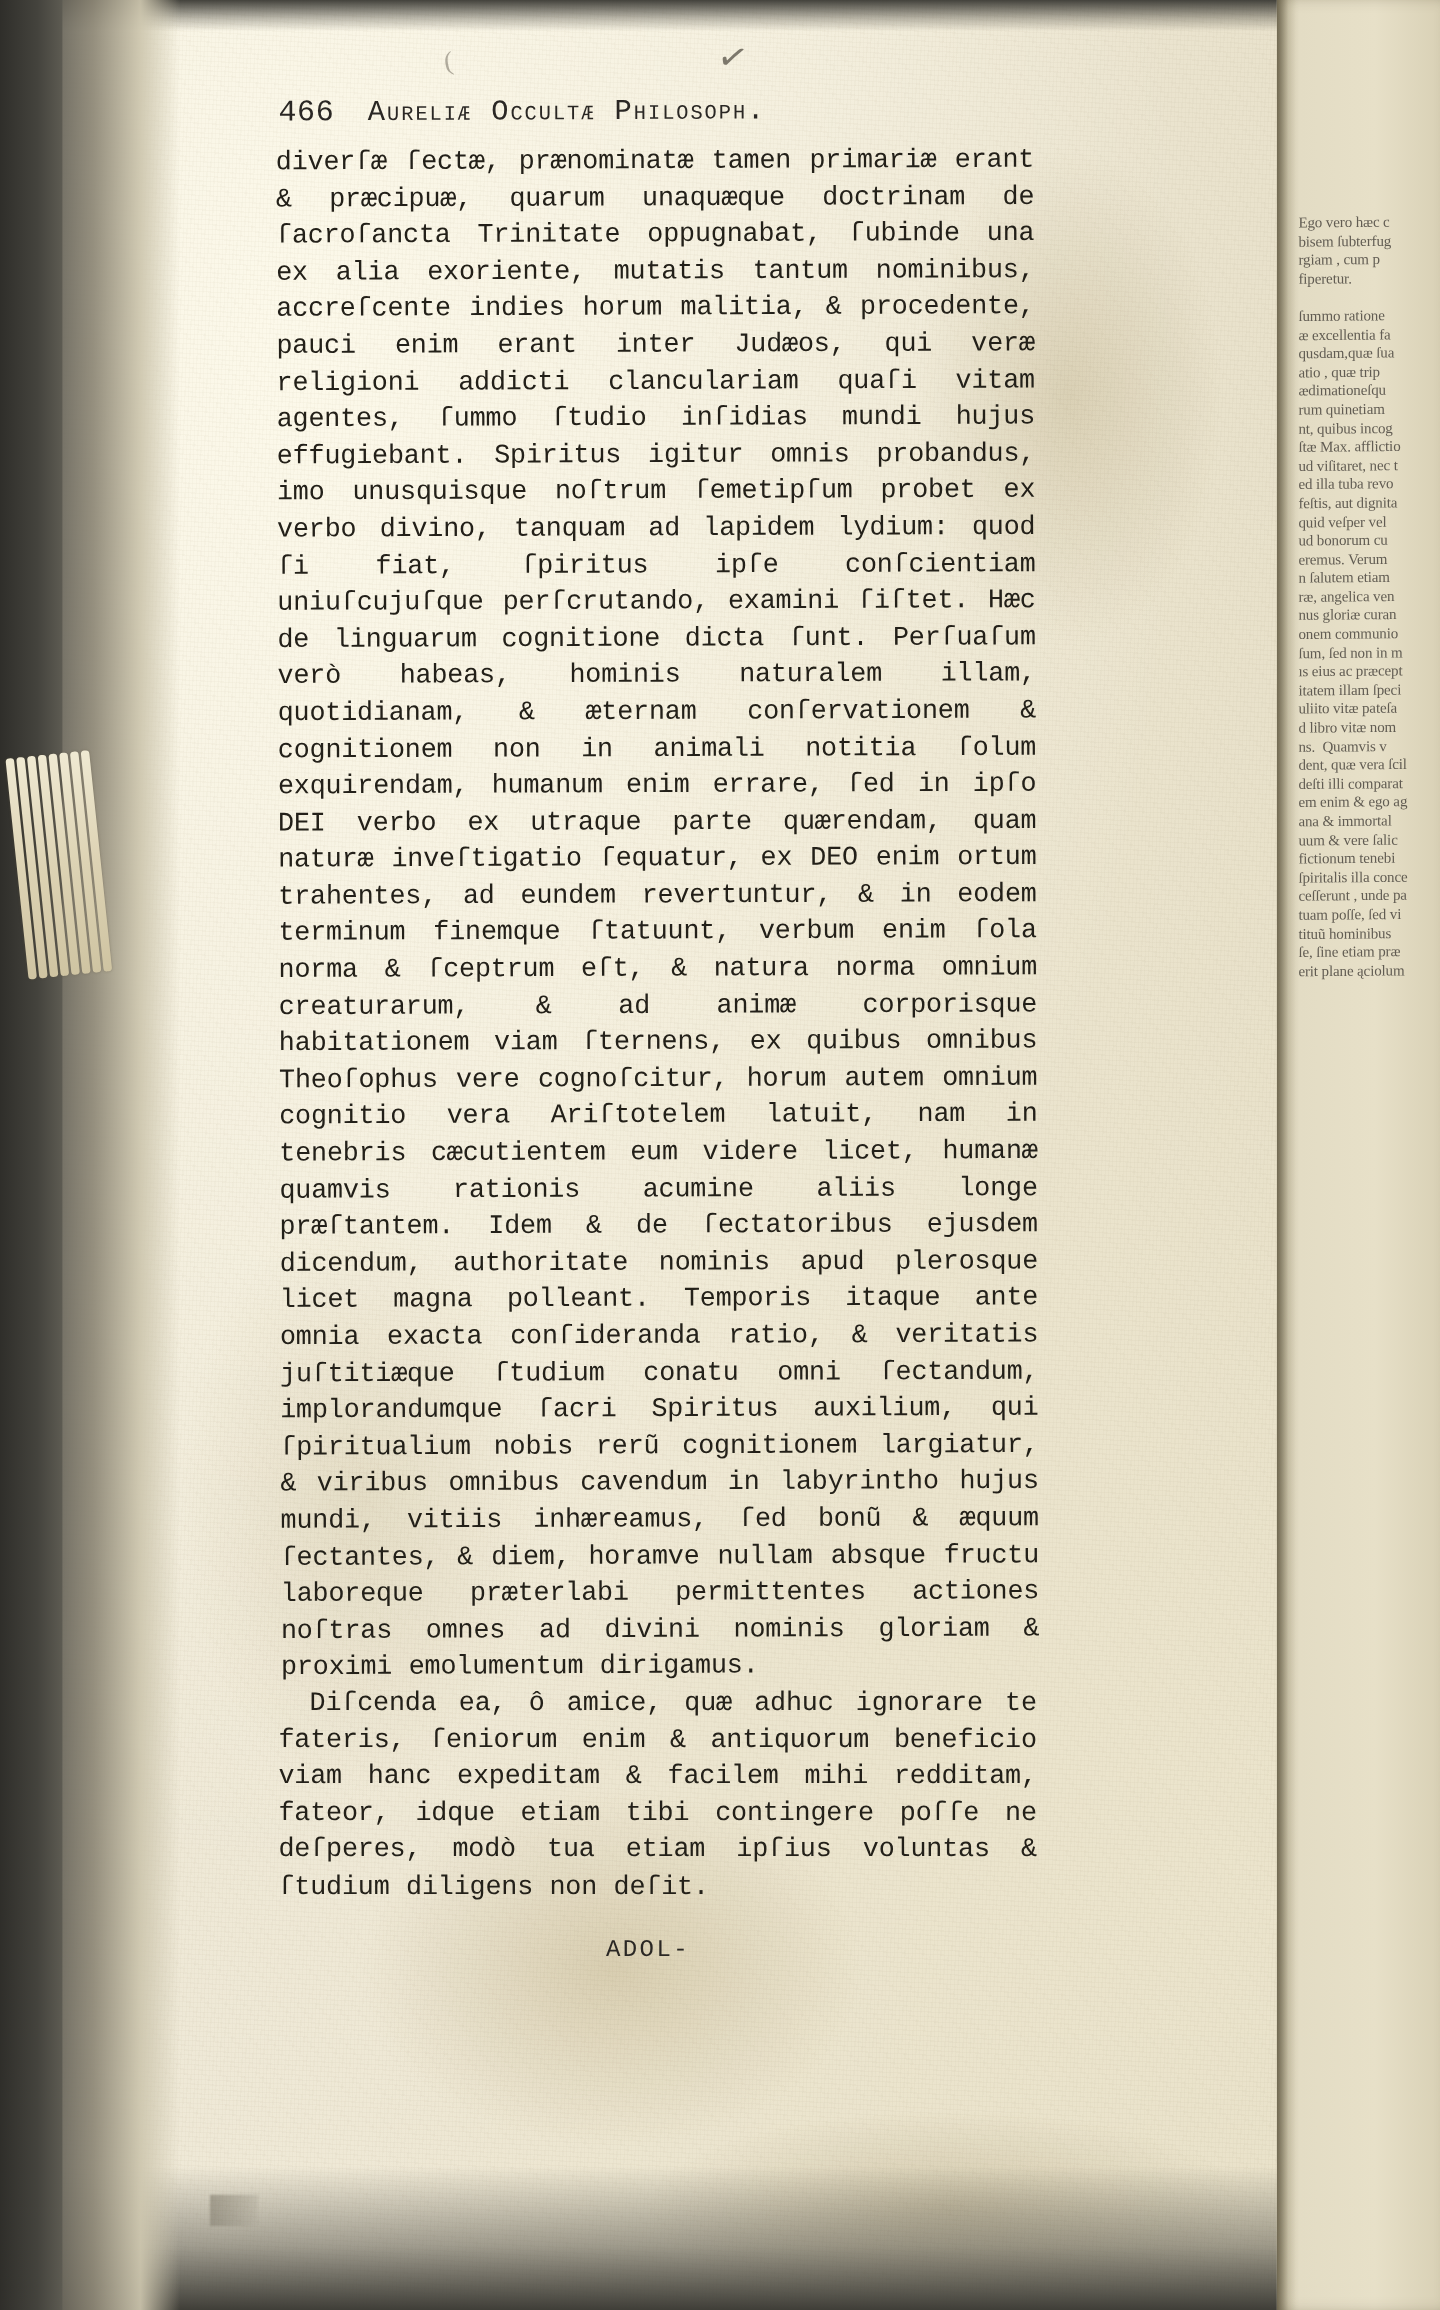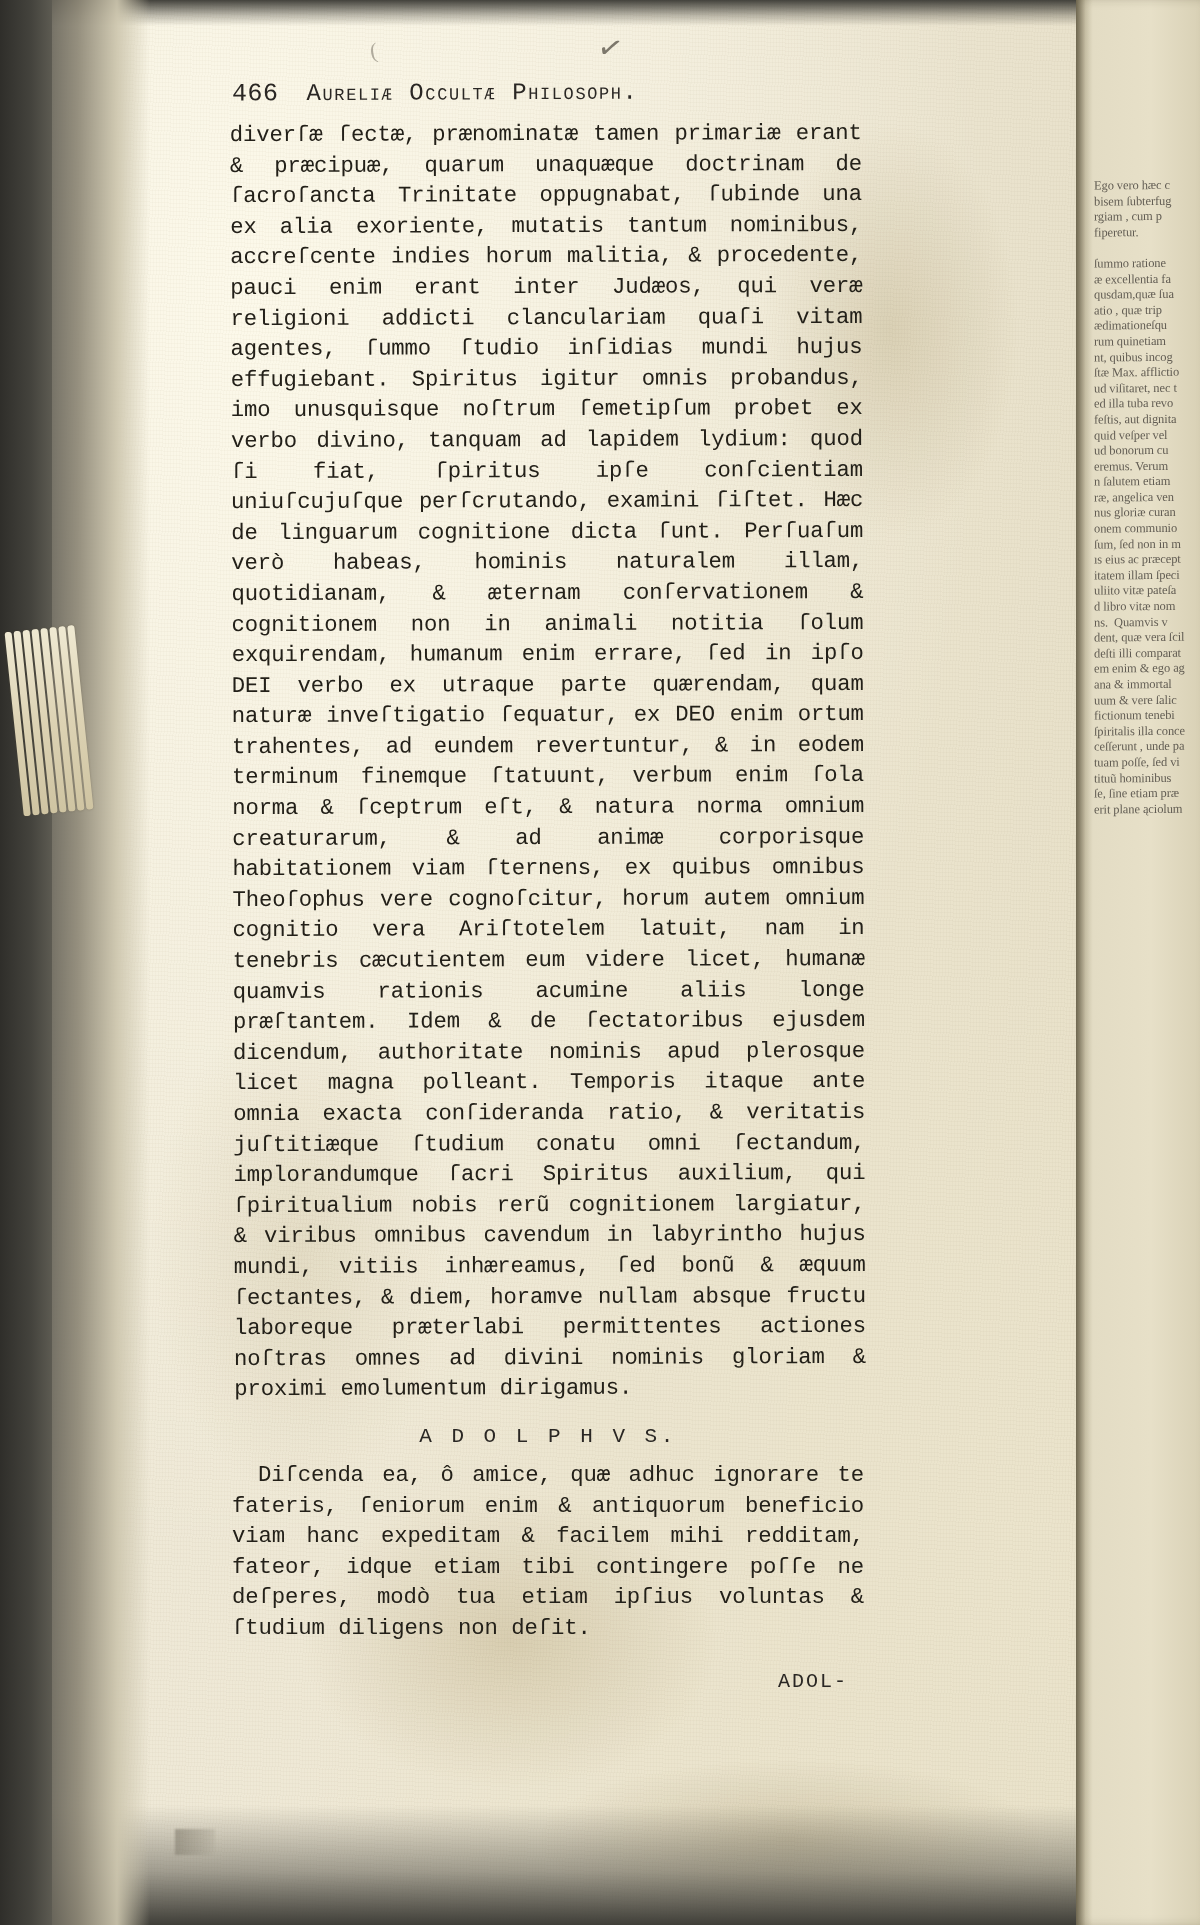--- a/index.html
+++ b/index.html
@@ -66,21 +66,21 @@
   }
   #bottom-edge {
     position: absolute; left: 0; bottom: 0; width: 100%; height: 120px;
     background: linear-gradient(0deg, #3f3e38 0%, rgba(84,82,74,0.5) 45%, rgba(0,0,0,0) 100%);
   }
 
   
   #right-leaf {
     position: absolute;
     right: 0; top: 0;
-    width: 124px; height: 100%;
+    width: 136px; height: 100%;
     background: linear-gradient(90deg, #c9c1a6 0%, #e3dcc4 14%, #e7e0c8 60%, #d9d1b6 100%);
     box-shadow: inset 6px 0 14px -6px rgba(60,52,30,.55);
     overflow: hidden;
   }
   #right-leaf-gutter {
     position: absolute; left: 0; top: 0; width: 16px; height: 100%;
     background: linear-gradient(90deg, rgba(70,62,42,.55) 0%, rgba(140,130,100,.15) 60%, rgba(0,0,0,0) 100%);
   }
   .rl-text {
     position: absolute;
@@ -158,21 +158,21 @@
   .speaker {
     text-align: center;
     font-size: 21px;
     letter-spacing: 3.5px;
     margin: 21px 0 12px 0;
     color: #2a2724;
   }
   .speaker.sp2 { margin-top: 26px; }
 
   .catchword {
-    text-align: right;
+    text-align: center;
     font-size: 20px;
     letter-spacing: 2px;
     margin-top: 26px;
     padding-right: 16px;
     color: #2a2724;
   }
 
   
   #topmark {
     position: absolute;
@@ -279,21 +279,20 @@
   <div id="textblock">
 
     <div class="hdr">
       <span class="folio">466</span>
       <span class="runhead">Aureliæ Occultæ Philosoph.</span>
     </div>
 
     <div class="body">
       <p class="para-main">diverſæ ſectæ, prænominatæ tamen primariæ erant &amp; præcipuæ, quarum unaquæque doctrinam de ſacroſancta Trinitate oppugnabat, ſubinde una ex alia exoriente, mutatis tantum nominibus, accreſcente indies horum malitia, &amp; procedente, pauci enim erant inter Judæos, qui veræ religioni addicti clanculariam quaſi vitam agentes, ſummo ſtudio inſidias mundi hujus effugiebant. Spiritus igitur omnis probandus, imo unusquisque noſtrum ſemetipſum probet ex verbo divino, tanquam ad lapidem lydium: quod ſi fiat, ſpiritus ipſe conſcientiam uniuſcujuſque perſcrutando, examini ſiſtet.   Hæc de linguarum cognitione dicta ſunt. Perſuaſum verò habeas, hominis naturalem illam, quotidianam, &amp; æternam conſervationem &amp; cognitionem non in animali notitia ſolum exquirendam, humanum enim errare, ſed in ipſo DEI verbo ex utraque parte quærendam, quam naturæ inveſtigatio ſequatur, ex DEO enim ortum trahentes, ad eundem revertuntur, &amp; in eodem terminum finemque ſtatuunt, verbum enim ſola norma &amp; ſceptrum eſt, &amp; natura norma omnium creaturarum, &amp; ad animæ corporisque habitationem viam ſternens, ex quibus omnibus Theoſophus vere cognoſcitur, horum autem omnium cognitio vera Ariſtotelem latuit, nam in tenebris cæcutientem eum videre licet, humanæ quamvis rationis acumine aliis longe præſtantem.   Idem &amp; de ſectatoribus ejusdem dicendum, authoritate nominis apud plerosque licet magna polleant.   Temporis itaque ante omnia exacta conſideranda ratio, &amp; veritatis juſtitiæque ſtudium conatu omni ſectandum, implorandumque ſacri Spiritus auxilium, qui ſpiritualium nobis rerũ cognitionem largiatur, &amp; viribus omnibus cavendum in labyrintho hujus mundi, vitiis inhæreamus, ſed bonũ &amp; æquum ſectantes, &amp; diem, horamve nullam absque fructu laboreque præterlabi permittentes actiones noſtras omnes ad divini nominis gloriam &amp; proximi emolumentum dirigamus.</p>
 
-      <div class="speaker">A D O L P H V S.</div>
 
 
 
       <p class="indent">Diſcenda ea, ô amice, quæ adhuc ignorare te fateris, ſeniorum enim &amp; antiquorum beneficio viam hanc expeditam &amp; facilem mihi redditam, fateor, idque etiam tibi contingere poſſe ne deſperes, modò tua etiam ipſius voluntas &amp; ſtudium diligens non deſit.</p>
 
       <div class="catchword">ADOL-</div>
     </div>
   </div>
 
 </div>

